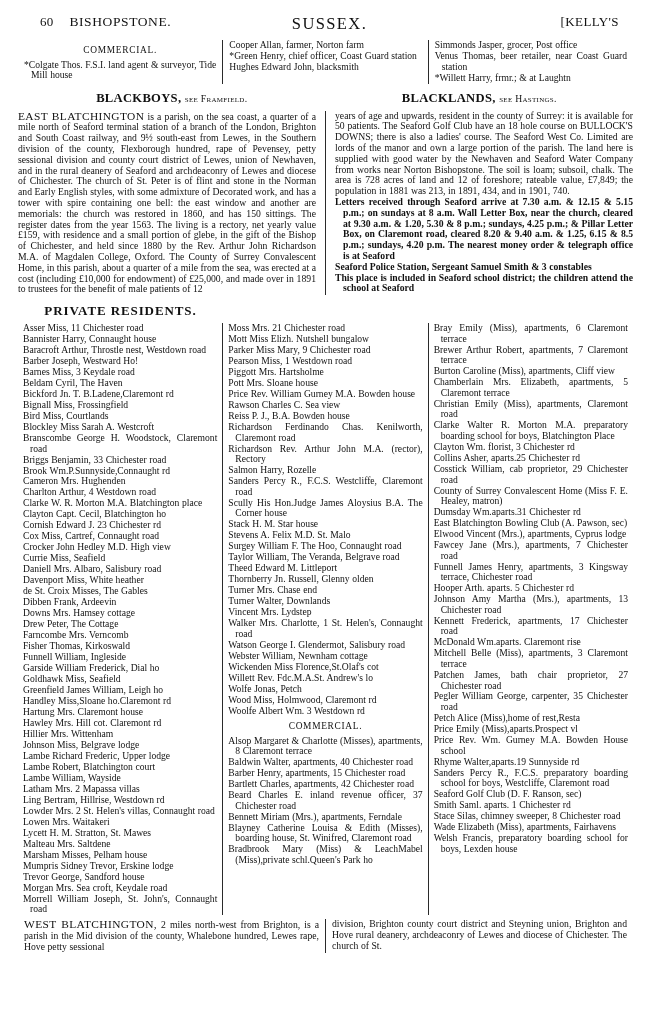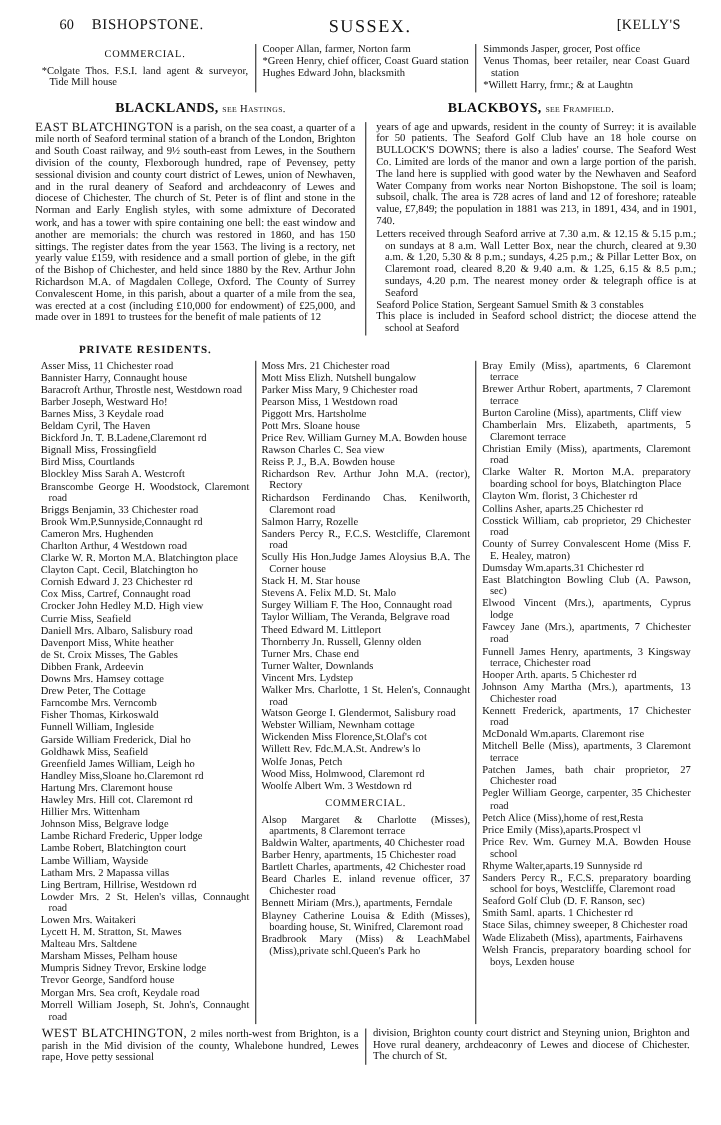--- a/index.html
+++ b/index.html
@@ -12,21 +12,21 @@
     height: 1023px;
     font-family: "Liberation Serif", "DejaVu Serif", serif;
     color: #111111;
     overflow: hidden;
     position: relative;
   }
   .page {
     width: 655px;
     height: 736px;
     box-sizing: border-box;
-    padding: 14px 22px 4px 32px;
+    padding: 14px 22px 4px 18px;
     position: relative;
   }
 
   
   .runhead {
     display: flex;
     align-items: baseline;
     justify-content: space-between;
     font-size: 11.5px;
     margin: 0 14px 10px 22px;
@@ -120,32 +120,32 @@
   }
   .desc2 > .half.left  { padding-right: 9px; }
   .desc2 > .half.right { padding-left: 9px; border-left: 1px solid #2a2a2a; }
   .para {
     text-align: justify;
     font-size: 9.7px;
     line-height: 10.8px;
     margin: 0;
     word-spacing: .1px;
   }
-  .para.hang { padding-left: 8px; text-indent: -8px; }
+  .para.hang { padding-left: 8px; text-indent: -8px; font-weight: bold; }
   .bigname {
     font-weight: normal;
     font-size: 11.4px;
     letter-spacing: .4px;
   }
 
   
   .pr-head {
     text-align: center;
     font-variant: small-caps;
-    font-size: 10px;
+    font-size: 13px;
     letter-spacing: .9px;
     font-weight: bold;
     margin: 8px 0 4px 0;
   }
   .pr-head-row { display: flex; }
   .pr-head-row > div { flex: 1 1 0; }
 
   
   .listcols {
     display: flex;
@@ -199,38 +199,38 @@
     </div>
     <div class="col rule-l">
       <div class="entc">Simmonds Jasper, grocer, Post office</div>
       <div class="entc">Venus Thomas, beer retailer, near Coast Guard station</div>
       <div class="entc">*Willett Harry, frmr.; &amp; at Laughtn</div>
     </div>
   </div>
 
   <div class="seerow">
     <div class="seetitle">
+      <span>BLACKBOYS,</span>
+      <span class="small">see Framfield.</span>
+    </div>
+    <div class="seetitle">
       <span>BLACKLANDS,</span>
       <span class="small">see Hastings.</span>
-    </div>
-    <div class="seetitle">
-      <span>BLACKBOYS,</span>
-      <span class="small">see Framfield.</span>
     </div>
   </div>
 
   <div class="desc2">
     <div class="half left">
       <p class="para"><span class="bigname">EAST BLATCHINGTON</span> <span>is a parish, on the sea coast, a quarter of a mile north of Seaford terminal station of a branch of the London, Brighton and South Coast railway, and 9½ south-east from Lewes, in the Southern division of the county, Flexborough hundred, rape of Pevensey, petty sessional division and county court district of Lewes, union of Newhaven, and in the rural deanery of Seaford and archdeaconry of Lewes and diocese of Chichester. The church of St. Peter is of flint and stone in the Norman and Early English styles, with some admixture of Decorated work, and has a tower with spire containing one bell: the east window and another are memorials: the church was restored in 1860, and has 150 sittings. The register dates from the year 1563. The living is a rectory, net yearly value £159, with residence and a small portion of glebe, in the gift of the Bishop of Chichester, and held since 1880 by the Rev. Arthur John Richardson M.A. of Magdalen College, Oxford. The County of Surrey Convalescent Home, in this parish, about a quarter of a mile from the sea, was erected at a cost (including £10,000 for endowment) of £25,000, and made over in 1891 to trustees for the benefit of male patients of 12</span></p>
     </div>
     <div class="half right">
       <p class="para">years of age and upwards, resident in the county of Surrey: it is available for 50 patients. The Seaford Golf Club have an 18 hole course on BULLOCK'S DOWNS; there is also a ladies' course. The Seaford West Co. Limited are lords of the manor and own a large portion of the parish. The land here is supplied with good water by the Newhaven and Seaford Water Company from works near Norton Bishopstone. The soil is loam; subsoil, chalk. The area is 728 acres of land and 12 of foreshore; rateable value, £7,849; the population in 1881 was 213, in 1891, 434, and in 1901, 740.</p>
       <p class="para hang">Letters received through Seaford arrive at 7.30 a.m. &amp; 12.15 &amp; 5.15 p.m.; on sundays at 8 a.m. Wall Letter Box, near the church, cleared at 9.30 a.m. &amp; 1.20, 5.30 &amp; 8 p.m.; sundays, 4.25 p.m.; &amp; Pillar Letter Box, on Claremont road, cleared 8.20 &amp; 9.40 a.m. &amp; 1.25, 6.15 &amp; 8.5 p.m.; sundays, 4.20 p.m. The nearest money order &amp; telegraph office is at Seaford</p>
       <p class="para hang">Seaford Police Station, Sergeant Samuel Smith &amp; 3 constables</p>
-      <p class="para hang">This place is included in Seaford school district; the diocese attend the school at Seaford</p>
+      <p class="para hang">This place is included in Seaford school district; the children attend the school at Seaford</p>
     </div>
   </div>
 
   <div class="pr-head-row">
     <div class="pr-head">PRIVATE RESIDENTS.</div>
     <div></div>
     <div></div>
   </div>
 
   <div class="listcols">
@@ -291,22 +291,22 @@
     <div class="listcol c2" id="col2">
         <div class="ent just">Moss Mrs. 21 Chichester road</div>
         <div class="ent just">Mott Miss Elizh. Nutshell bungalow</div>
         <div class="ent just">Parker Miss Mary, 9 Chichester road</div>
         <div class="ent just">Pearson Miss, 1 Westdown road</div>
         <div class="ent just">Piggott Mrs. Hartsholme</div>
         <div class="ent just">Pott Mrs. Sloane house</div>
         <div class="ent just">Price Rev. William Gurney M.A. Bowden house</div>
         <div class="ent just">Rawson Charles C. Sea view</div>
         <div class="ent just">Reiss P. J., B.A. Bowden house</div>
+        <div class="ent just">Richardson Ferdinando Chas. Kenilworth, Claremont road</div>
         <div class="ent just">Richardson Rev. Arthur John M.A. (rector), Rectory</div>
-        <div class="ent just">Richardson Ferdinando Chas. Kenilworth, Claremont road</div>
         <div class="ent just">Salmon Harry, Rozelle</div>
         <div class="ent just">Sanders Percy R., F.C.S. Westcliffe, Claremont road</div>
         <div class="ent just">Scully His Hon.Judge James Aloysius B.A. The Corner house</div>
         <div class="ent just">Stack H. M. Star house</div>
         <div class="ent just">Stevens A. Felix M.D. St. Malo</div>
         <div class="ent just">Surgey William F. The Hoo, Connaught road</div>
         <div class="ent just">Taylor William, The Veranda, Belgrave road</div>
         <div class="ent just">Theed Edward M. Littleport</div>
         <div class="ent just">Thornberry Jn. Russell, Glenny olden</div>
         <div class="ent just">Turner Mrs. Chase end</div>

